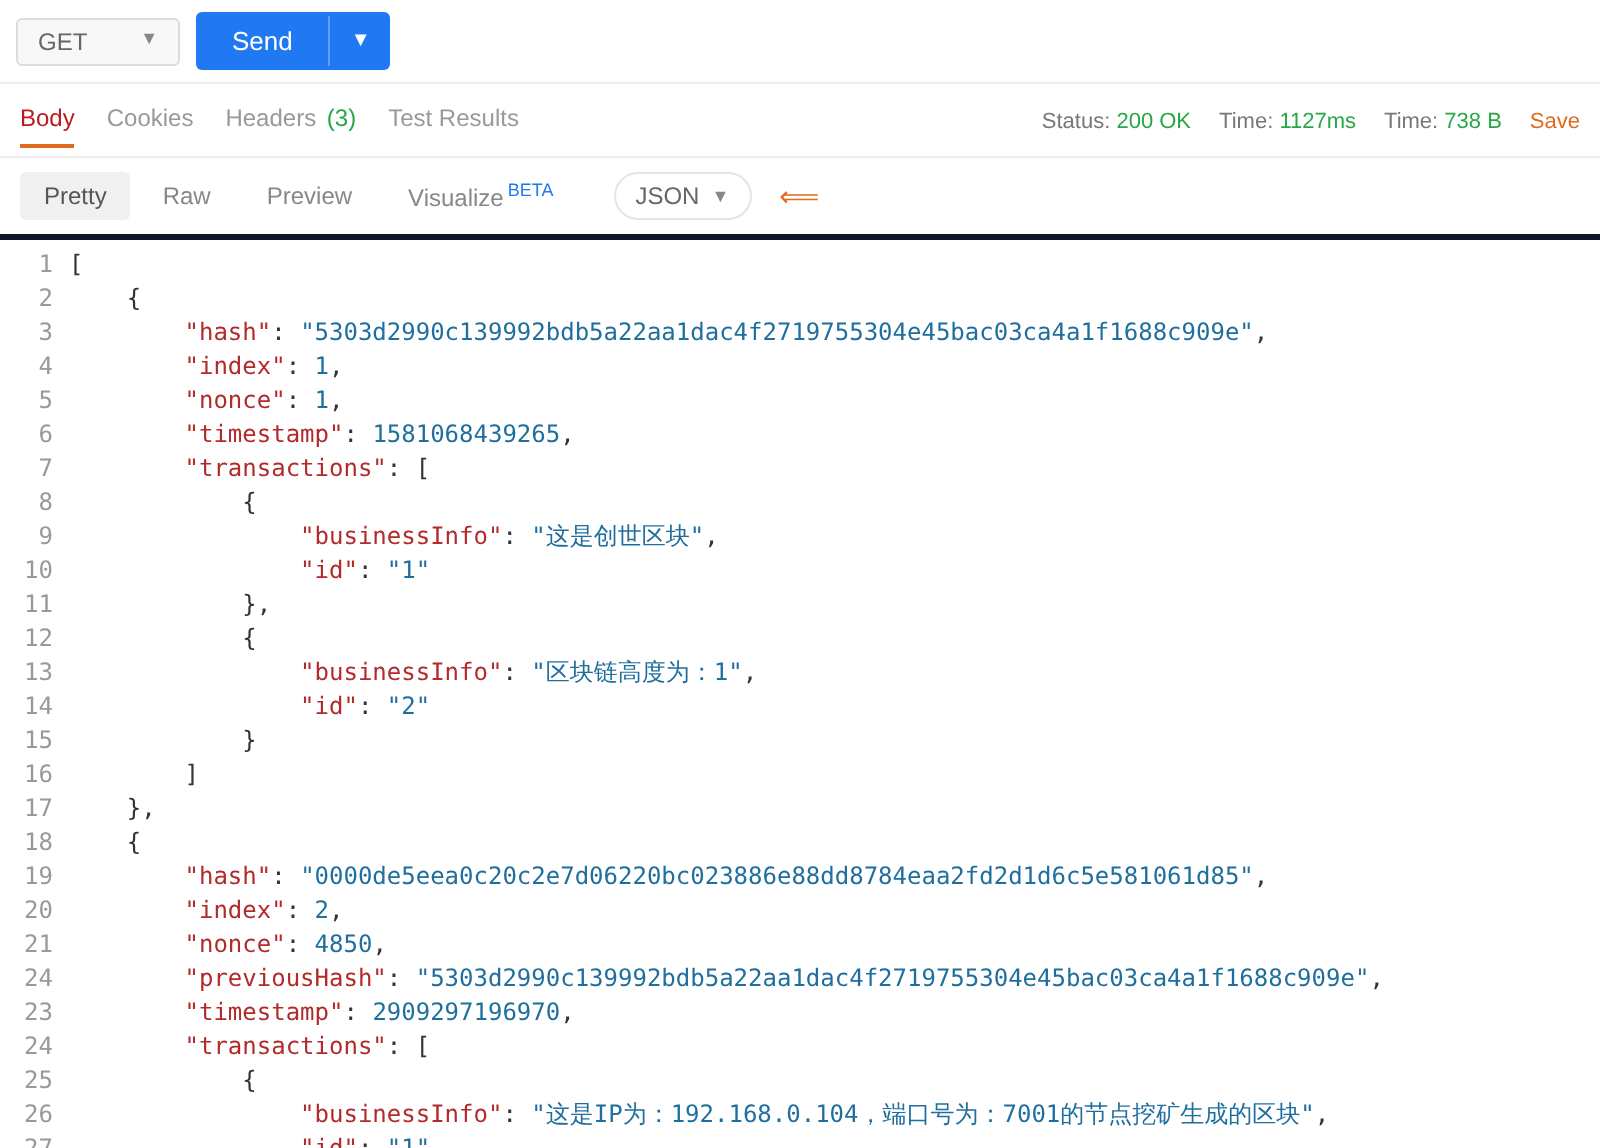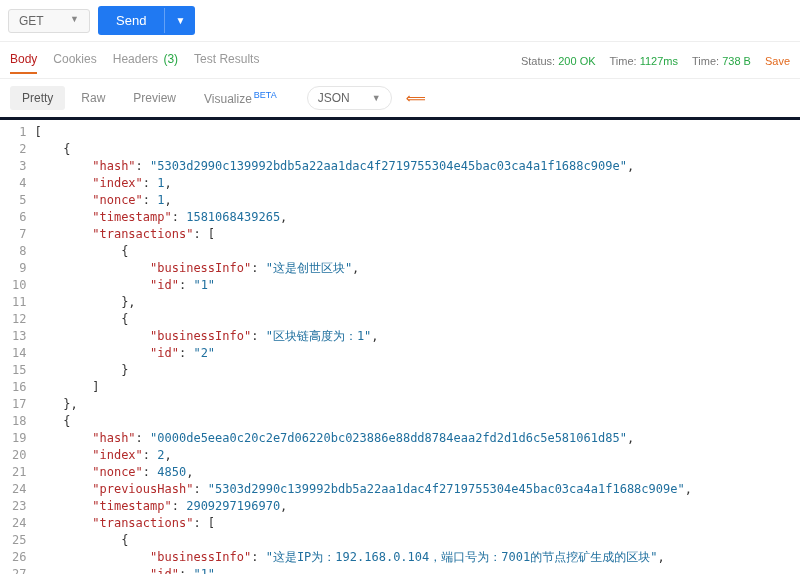--- a/index.html
+++ b/index.html
@@ -15,21 +15,21 @@
   .tabs .tab { padding: 4px 0 6px 0; cursor: pointer; }
   .tabs .tab.active { color: #b91c1c; border-bottom: 2px solid #e26a1f; }
   .tabs .count { color: #28a745; margin-left: 2px; }
   .status { display: flex; gap: 14px; font-size: 11px; color: #777; align-items: center; }
   .status .ok { color: #28a745; }
   .status .orange { color: #e26a1f; font-weight: 500; }
   .toolbar { display: flex; align-items: center; padding: 6px 10px; gap: 4px; border-top: 1px solid #eee; border-bottom: 3px solid #0f172a; }
   .viewbtn { padding: 5px 12px; font-size: 12px; color: #888; cursor: pointer; border-radius: 3px; }
   .viewbtn.active { background: #f0f0f0; color: #555; font-weight: 500; }
   .beta { font-size: 9px; color: #2079f2; vertical-align: super; margin-left: 2px; }
-  .json-dd { display: flex; align-items: center; gap: 22px; border: 1px solid #e5e5e5; padding: 4px 10px; border-radius: 12px; margin-left: 14px; font-size: 12px; color: #666; }
+  .json-dd { display: flex; align-items: center; gap: 6px; border: 1px solid #e5e5e5; padding: 4px 10px; border-radius: 12px; margin-left: 14px; font-size: 12px; color: #666; }
   .wrapicon { margin-left: 10px; color: #e26a1f; font-size: 14px; cursor: pointer; }
   .codewrap { display: flex; font-family: Consolas, Menlo, monospace; font-size: 12px; line-height: 17px; padding: 4px 0 10px 0; }
   .gutter { text-align: right; color: #999; padding: 0 8px 0 12px; user-select: none; }
   .gutter div { height: 17px; }
   .code { white-space: pre; color: #333; }
   .k { color: #b22a2a; }
   .s { color: #1f6f9e; }
   .n { color: #1f6f9e; }
   .caret-down { font-size: 9px; color: #888; }
 </style>

